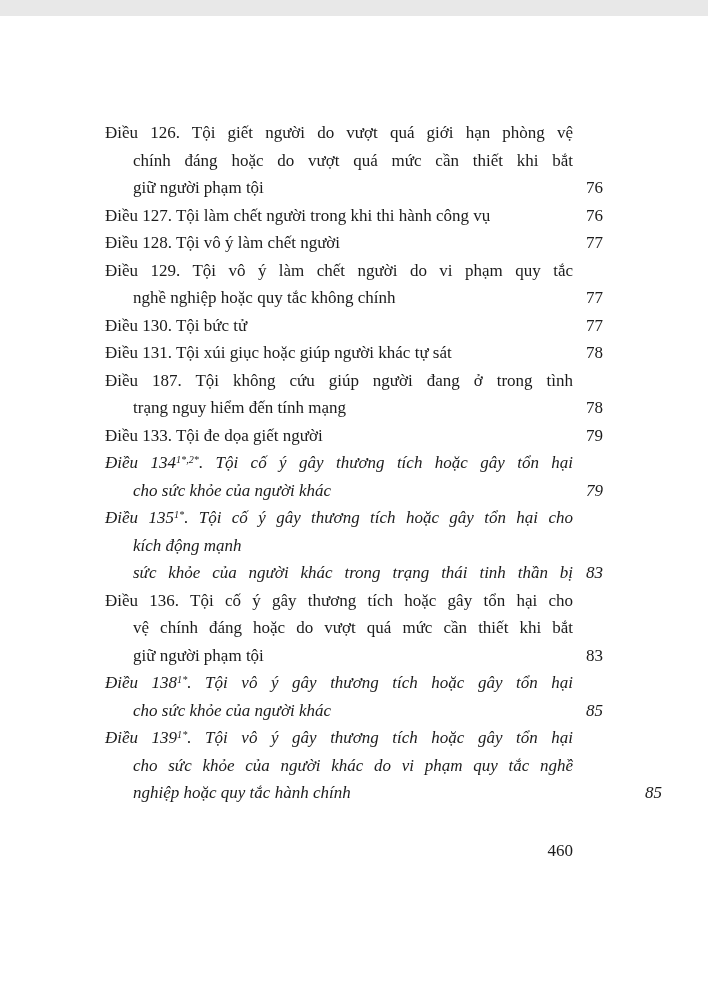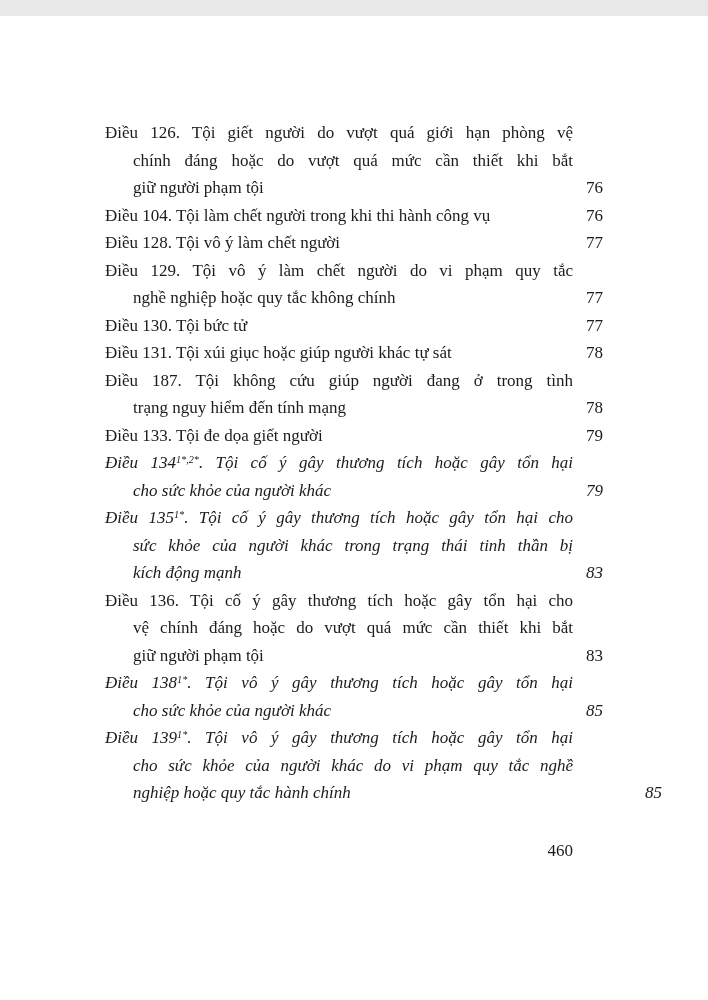--- a/index.html
+++ b/index.html
@@ -60,21 +60,21 @@
 <div class="page">
   <main class="content">
     <div id="toc-list">
         <div class="entry">
           <div class="line justify">Điều 126. Tội giết người do vượt quá giới hạn phòng vệ</div>
           <div class="line cont justify">chính đáng hoặc do vượt quá mức cần thiết khi bắt</div>
           <div class="line cont">giữ người phạm tội</div>
           <span class="pagenum">76</span>
         </div>
         <div class="entry">
-          <div class="line">Điều 104. Tội làm chết người trong khi thi hành công vụ</div>
+          <div class="line">Điều 127. Tội làm chết người trong khi thi hành công vụ</div>
           <span class="pagenum">76</span>
         </div>
         <div class="entry">
           <div class="line">Điều 128. Tội vô ý làm chết người</div>
           <span class="pagenum">77</span>
         </div>
         <div class="entry">
           <div class="line justify">Điều 129. Tội vô ý làm chết người do vi phạm quy tắc</div>
           <div class="line cont">nghề nghiệp hoặc quy tắc không chính</div>
           <span class="pagenum">77</span>
@@ -96,22 +96,22 @@
           <div class="line">Điều 133. Tội đe dọa giết người</div>
           <span class="pagenum">79</span>
         </div>
         <div class="entry italic">
           <div class="line justify">Điều 134<sup>1*,2*</sup>. Tội cố ý gây thương tích hoặc gây tổn hại</div>
           <div class="line cont">cho sức khỏe của người khác</div>
           <span class="pagenum">79</span>
         </div>
         <div class="entry italic">
           <div class="line justify">Điều 135<sup>1*</sup>. Tội cố ý gây thương tích hoặc gây tổn hại cho</div>
+          <div class="line cont">kích động mạnh</div>
           <div class="line cont justify">sức khỏe của người khác trong trạng thái tinh thần bị</div>
-          <div class="line cont">kích động mạnh</div>
           <span class="pagenum">83</span>
         </div>
         <div class="entry">
           <div class="line justify">Điều 136. Tội cố ý gây thương tích hoặc gây tổn hại cho</div>
           <div class="line cont justify">vệ chính đáng hoặc do vượt quá mức cần thiết khi bắt</div>
           <div class="line cont">giữ người phạm tội</div>
           <span class="pagenum">83</span>
         </div>
         <div class="entry italic">
           <div class="line justify">Điều 138<sup>1*</sup>. Tội vô ý gây thương tích hoặc gây tổn hại</div>

